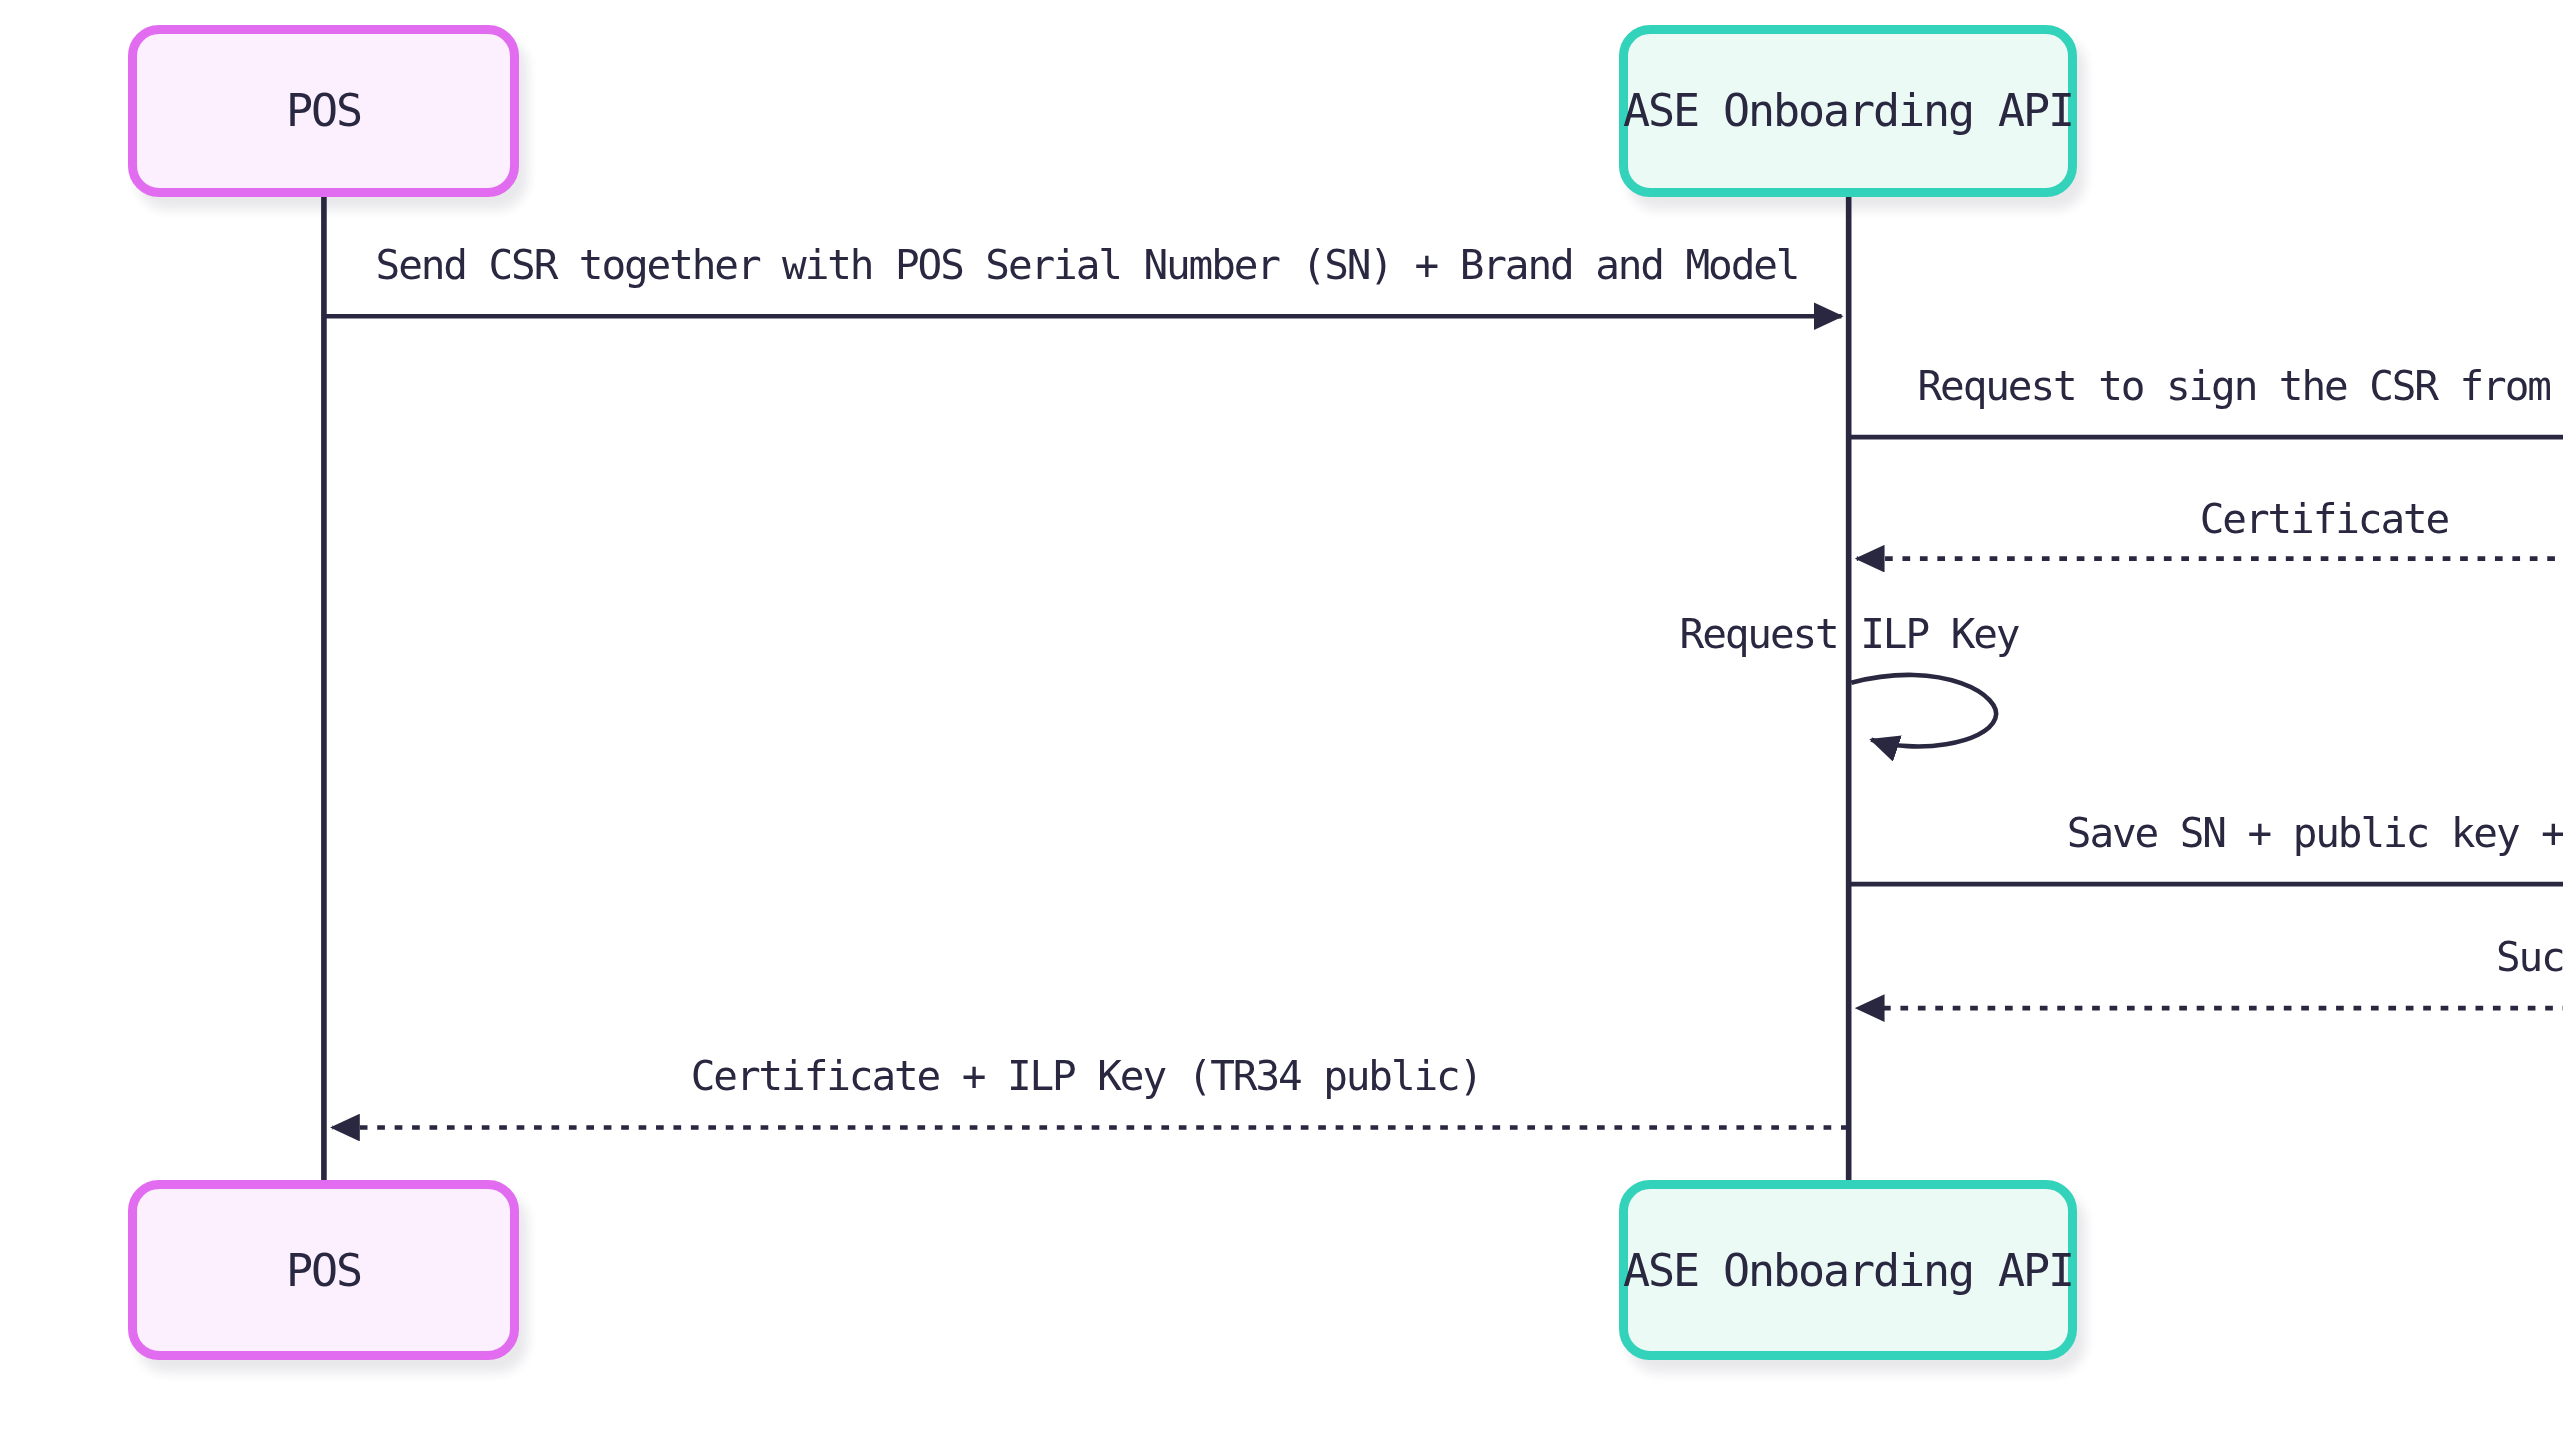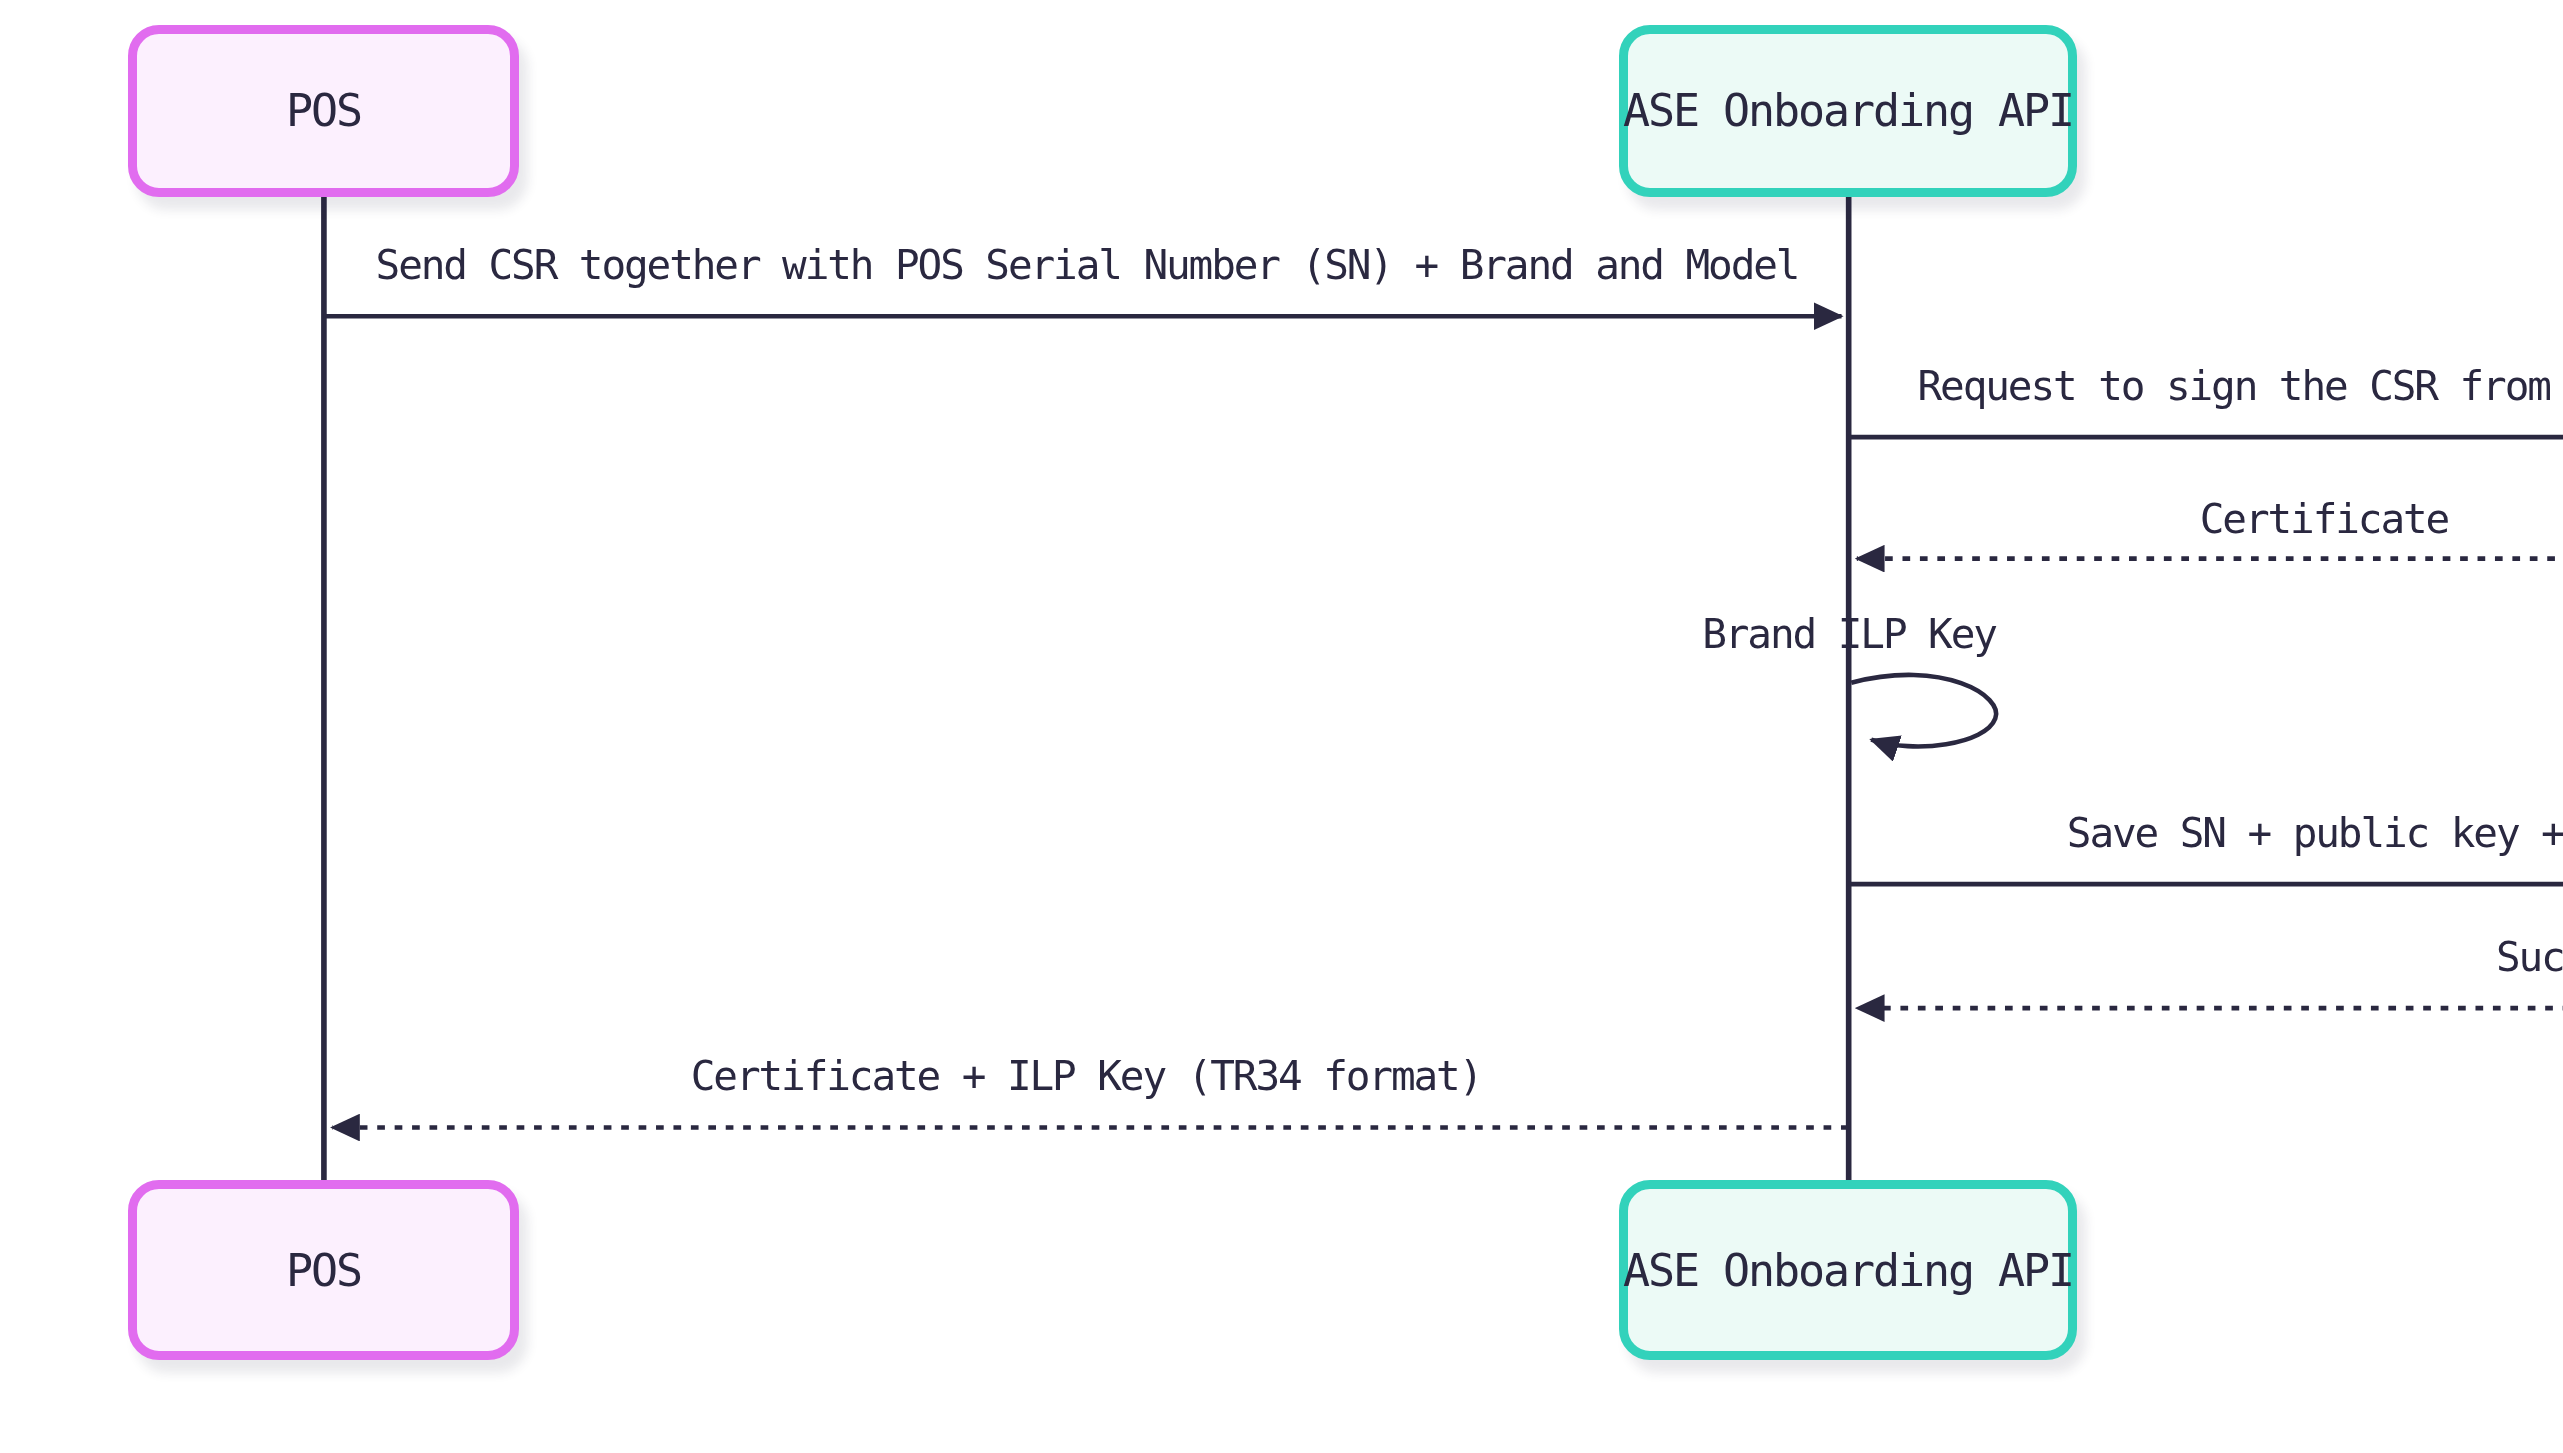--- a/index.html
+++ b/index.html
@@ -99,19 +99,19 @@
   <div class="actor" style="left: 128px; top: 1180px; width: 391px; height: 180px; border-color: rgb(225, 108, 239); background: rgb(252, 240, 254);">
     <span>POS</span>
   </div>
   <div class="actor" style="left: 1619px; top: 1180px; width: 458px; height: 180px; border-color: rgb(50, 210, 187); background: rgb(236, 250, 246);">
     <span>ASE Onboarding API</span>
   </div>
 
   <div class="msg" style="left:1087px; top:242px;">Send CSR together with POS Serial Number (SN) + Brand and Model</div>
   <div class="msg" style="left:2324px; top:363px;">Request to sign the CSR from the POS</div>
   <div class="msg" style="left:2324px; top:496px;">Certificate</div>
-  <div class="msg" style="left:1849px; top:611px;">Brand ILP Key</div>
+  <div class="msg" style="left:1849px; top:611px;">Request ILP Key</div>
   <div class="msg" style="left:2575px; top:810px;">Save SN + public key + ILP Key (Terminal Key)</div>
   <div class="msg" style="left:2575px; top:934px;">Success</div>
-  <div class="msg" style="left:1086px; top:1053px;">Certificate + ILP Key (TR34 format)</div>
+  <div class="msg" style="left:1086px; top:1053px;">Certificate + ILP Key (TR34 public)</div>
 
 </div>
 
 
 </body></html>

